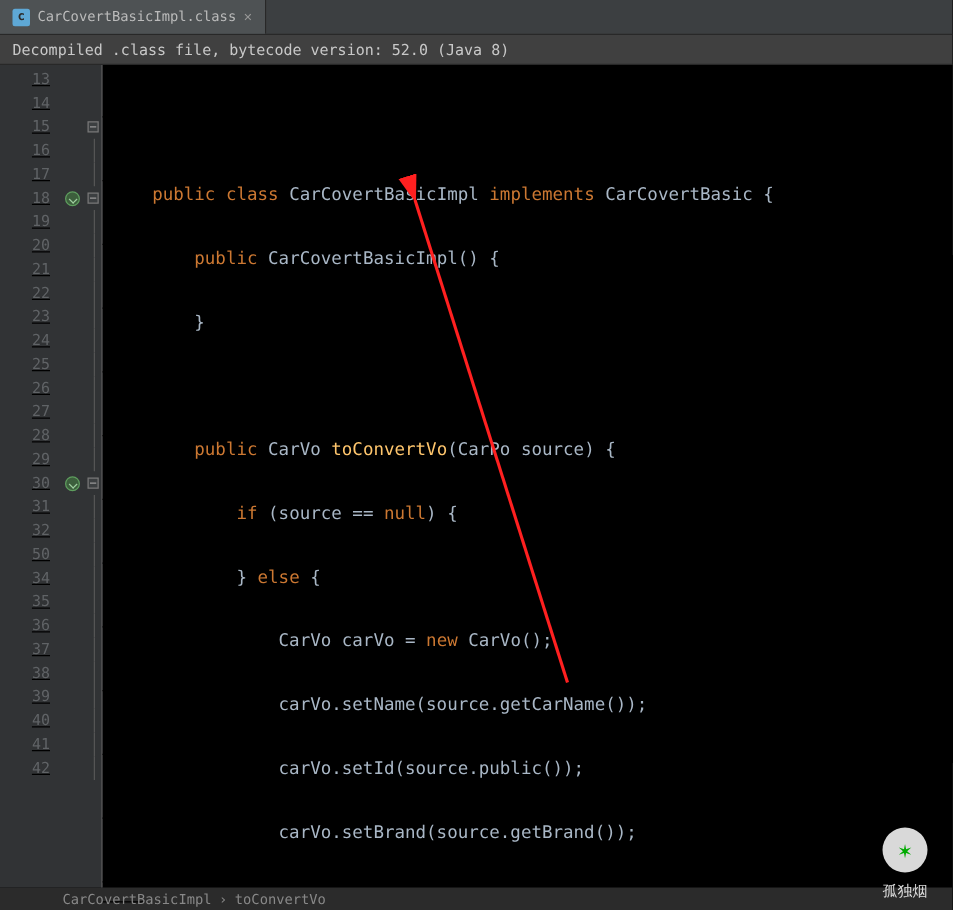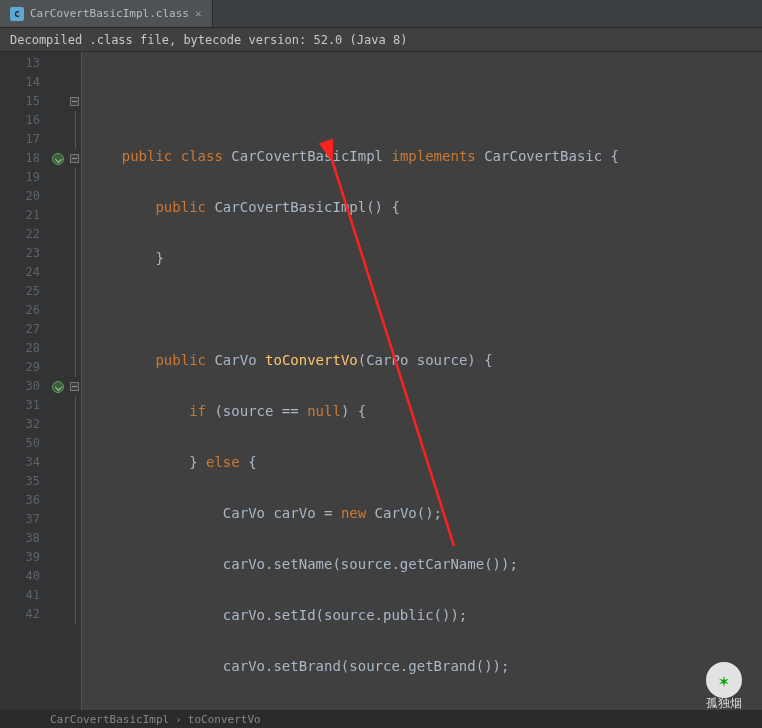--- a/index.html
+++ b/index.html
@@ -43,21 +43,22 @@
     display: flex;
     align-items: center;
     padding: 0 10px;
     color: #c8c8c8;
     font-size: 12px;
     border-bottom: 1px solid #282828;
   }
   .editor {
     display: flex;
     height: calc(100% - 70px);
-    background: #404040;
+    background: #000000;
+    text-decoration: underline;
   }
   .gutter {
     width: 48px;
     background: #313335;
     text-align: right;
     color: #606366;
     font-size: 12px;
     padding-top: 2px;
     flex-shrink: 0;
   }
@@ -124,21 +125,21 @@
     right: 20px;
     bottom: 30px;
     background: rgba(255,255,255,0.85);
     border-radius: 50%;
     width: 36px; height: 36px;
     display:flex; align-items:center; justify-content:center;
     color:#0a0;
     font-size:18px;
   }
   .watermark-text {
-    position:absolute; right:20px; bottom:16px;
+    position:absolute; right:20px; bottom:6px;
     color:#ddd; font-size:12px;
   }
 </style>
 </head>
 <body>
 
 <div class="tab-bar">
   <div class="tab">
     <span class="file-icon">c</span>
     <span class="tab-label">CarCovertBasicImpl.class</span>

